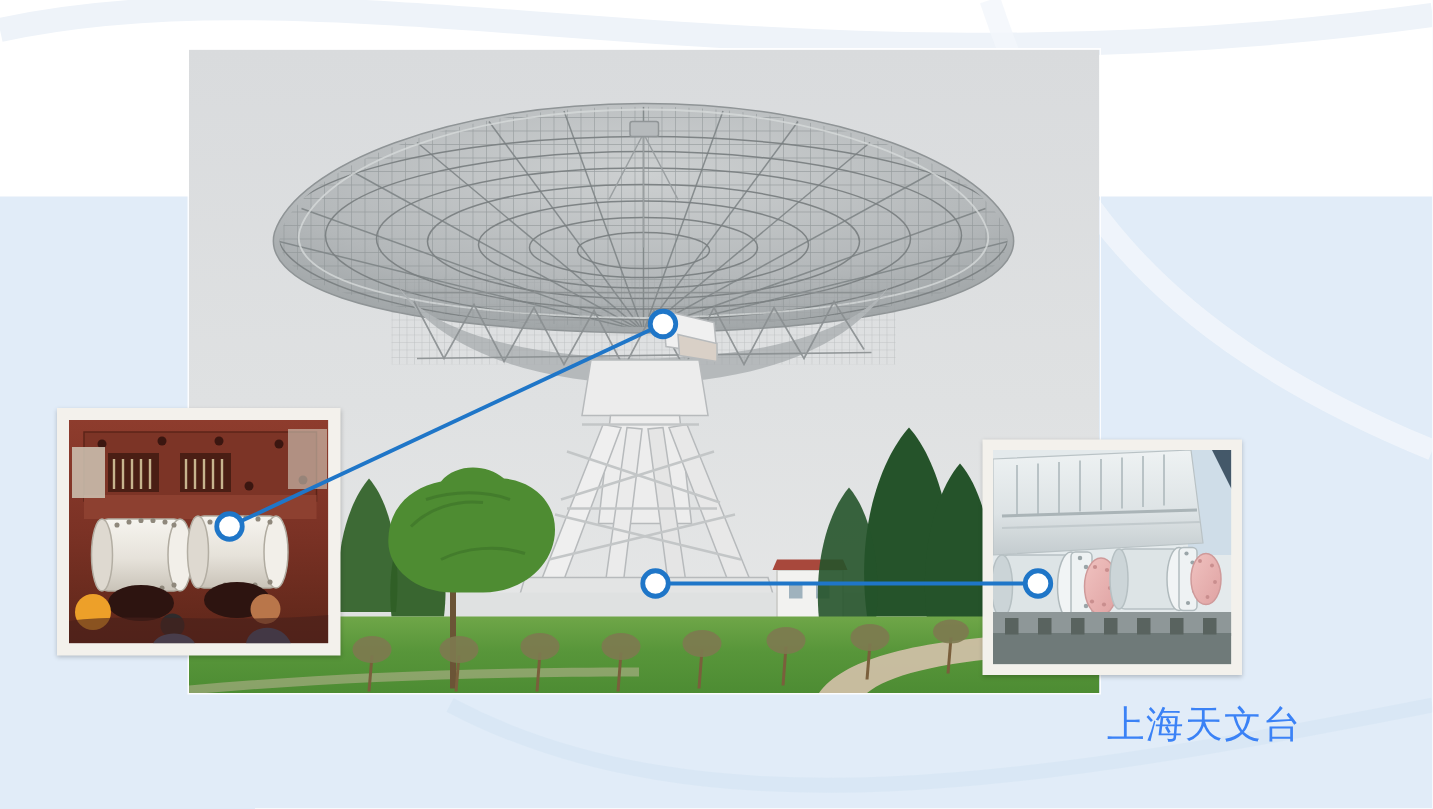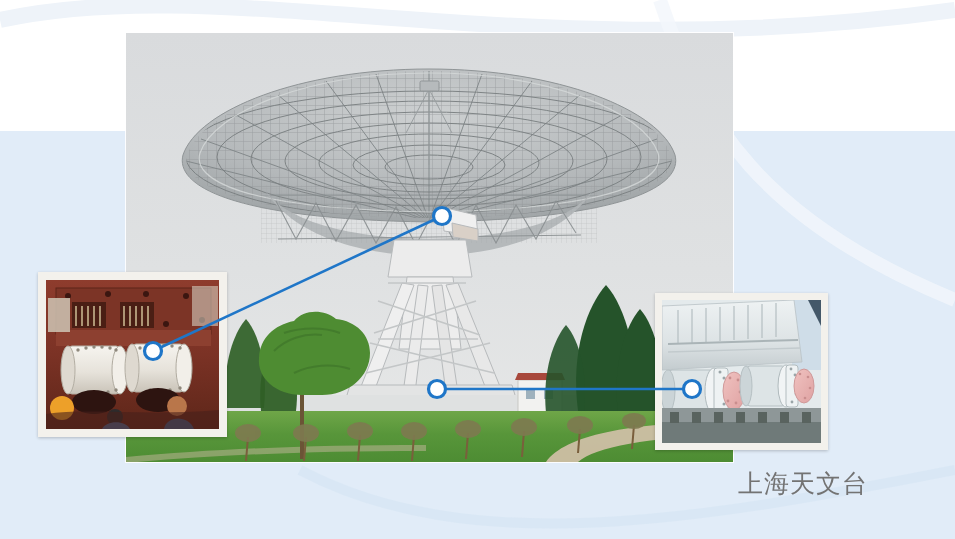--- a/index.html
+++ b/index.html
@@ -79,21 +79,21 @@
     pointer-events: none;
   }
 
   
   .caption {
     position: absolute;
     left: 738px; top: 469px;
     font-family: "Liberation Serif", "DejaVu Serif", serif;
     font-size: 25px;
     line-height: 1.2;
-    color: #737373;
+    color: #3b82f6;
     letter-spacing: 1px;
     white-space: nowrap;
   }
 </style>
 </head>
 <body>
 
 <div id="slide">
 
   <div class="bg-white"></div>

